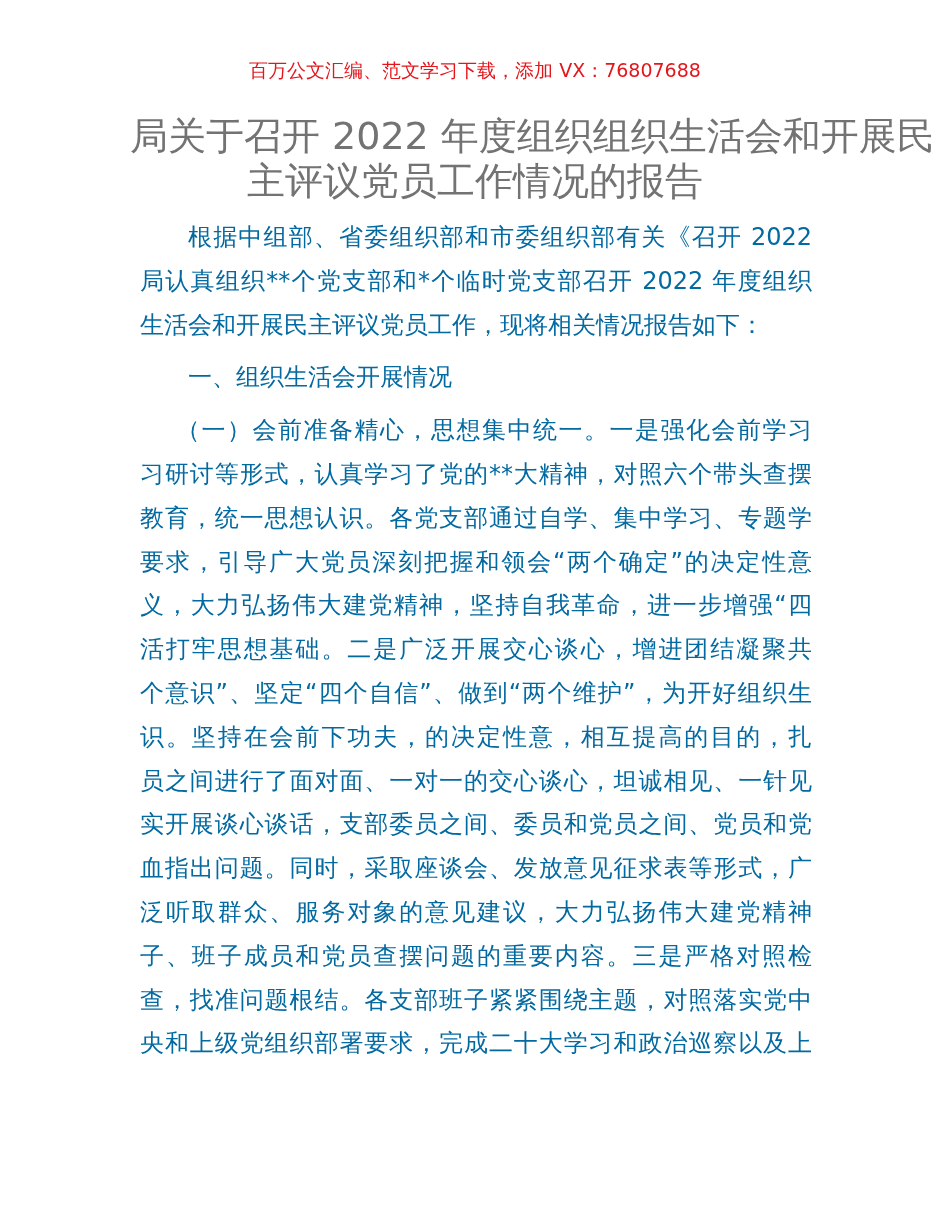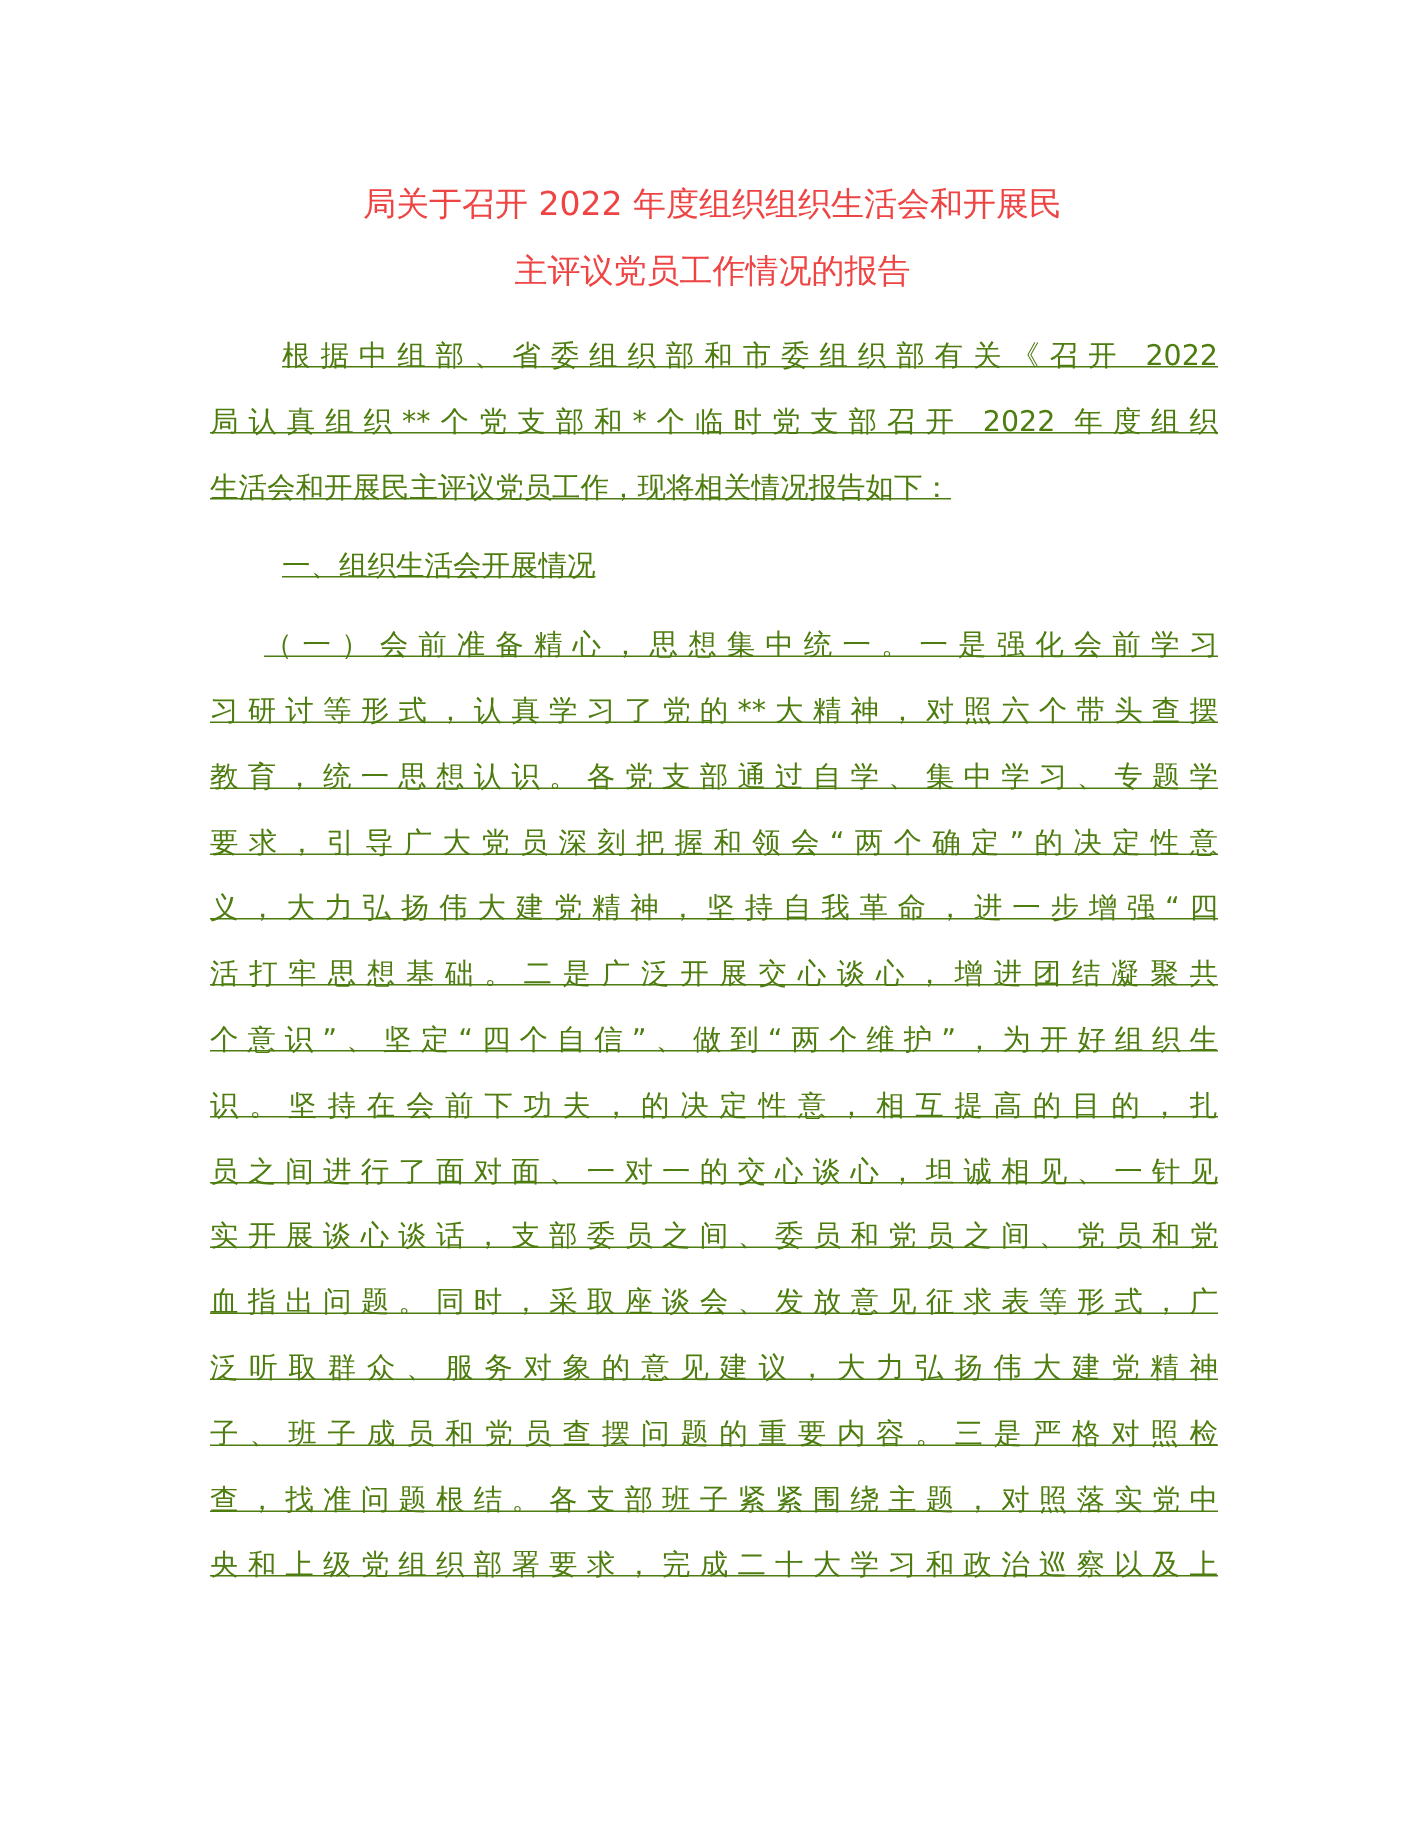--- a/index.html
+++ b/index.html
@@ -33,61 +33,61 @@
       line-height: 28px;
       color: #e3161c;
       letter-spacing: 0px;
     }
     .doc-title {
       position: absolute;
       top: 114px;
       left: 130px;
       width: 690px;
       text-align: center;
-      font-size: 22px;
+      font-size: 38px;
       line-height: 45px;
-      color: #ef4444;
+      color: #737373;
     }
     .doc-title .line {
       display: block;
       white-space: nowrap;
     }
     .body-lines {
       position: absolute;
       left: 140px;
       top: 216px;
       width: 672px;
     }
     .text-line {
       display: block;
-      font-size: 19px;
+      font-size: 24px;
       height: 43.8px;
       line-height: 43.8px;
       white-space: nowrap;
-      color: #4d7c0f;
+      color: #0369a1;
       text-align: justify;
       text-align-last: justify;
-      text-decoration: underline;
     }
     .text-line.indent {
       padding-left: 48px;
     }
     .text-line.last {
       text-align-last: left;
     }
     .gap {
       display: block;
       height: 9px;
     }
   </style>
 </head>
 <body>
 
 <div class="page">
 
+  <div class="watermark-header">百万公文汇编、范文学习下载，添加 VX：76807688</div>
 
   <div class="doc-title">
     <span class="line">局关于召开 2022 年度组织组织生活会和开展民</span>
     <span class="line">主评议党员工作情况的报告</span>
   </div>
 
   <div class="body-lines">
     <div>
       <span class="text-line indent">根据中组部、省委组织部和市委组织部有关《召开 2022</span>
       <span class="text-line">局认真组织**个党支部和*个临时党支部召开 2022 年度组织</span>

